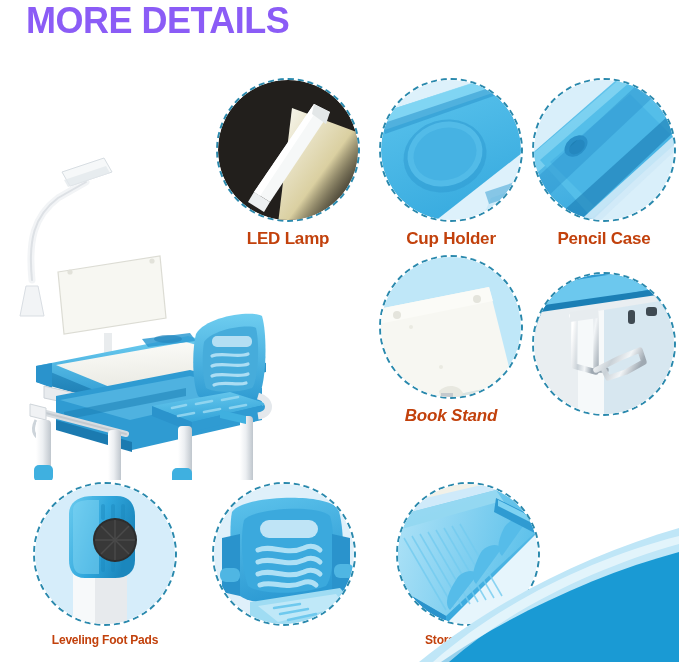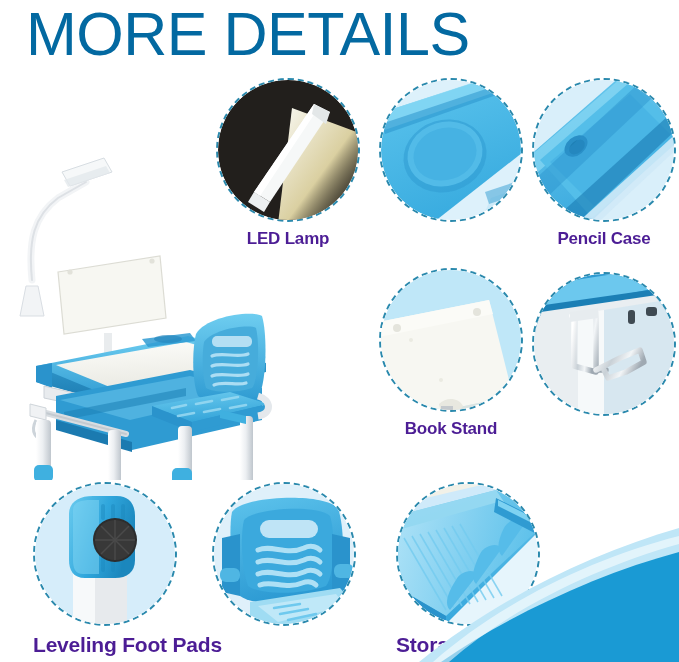--- a/index.html
+++ b/index.html
@@ -9,42 +9,42 @@
     background:#ffffff;
   }
   #stage{position:absolute;inset:0;overflow:hidden;}
 
   
   .swoosh-wrap{position:absolute;right:0;bottom:0;width:300px;height:140px;pointer-events:none;}
 
   
   .heading{
     position:absolute;left:26px;top:2px;
-    font-size:61px;font-weight:normal;letter-spacing:-0.5px;
-    color:#0369a1;line-height:1.05;white-space:nowrap;
+    font-size:36px;font-weight:bold;letter-spacing:-0.5px;
+    color:#8b5cf6;line-height:1.05;white-space:nowrap;
   }
 
   
   .product{position:absolute;left:0px;top:120px;width:285px;height:360px;}
 
   
   .feature{position:absolute;}
   .circle{
     position:relative;border-radius:50%;
     border:2px dashed #2a89ad;
     overflow:hidden;background:#ffffff;
     box-sizing:border-box;
   }
   .circle .inner{position:absolute;inset:0;border-radius:50%;overflow:hidden;}
   .cap{
     margin-top:7px;text-align:center;
-    font-size:17px;font-weight:bold;color:#4c1d95;
+    font-size:17px;font-weight:bold;color:#c2410c;
     white-space:nowrap;letter-spacing:-0.2px;
   }
-  .cap.sm{font-size:21px;}
+  .cap.sm{font-size:12px;}
 </style>
 </head>
 <body>
 
 <div id="stage">
 
   <div class="heading">MORE DETAILS</div>
 
   <div class="product">
     <svg viewBox="0 0 285 360" width="285" height="360" xmlns="http://www.w3.org/2000/svg" aria-hidden="true">
@@ -208,20 +208,21 @@
           <path d="M-10 36 L118 -6 L126 8 L-2 52 Z" fill="#8fdcf5" opacity=".75"></path>
           <path d="M0 44 L120 4 L124 12 L4 54 Z" fill="#2a93cc" opacity=".55"></path>
           <ellipse cx="64" cy="76" rx="42" ry="36" transform="rotate(-17 64 76)" fill="#2f9bd2" opacity=".55"></ellipse>
           <ellipse cx="64" cy="74" rx="38" ry="32" transform="rotate(-17 64 74)" fill="#52bbe8"></ellipse>
           <ellipse cx="64" cy="74" rx="32" ry="26" transform="rotate(-17 64 74)" fill="#46b2e3"></ellipse>
           <path d="M110 118 L150 104 L150 150 L96 150 Z" fill="#c9e9f8" opacity=".85"></path>
           <path d="M104 112 L146 98 L150 110 L108 124 Z" fill="#2f9bd2" opacity=".5"></path>
         </svg>
       </div>
     </div>
+    <div class="cap">Cup Holder</div>
   </div>
 
   <div class="feature" style="left:532px;top:78px;width:144px;">
     <div class="circle" style="width:144px;height:144px;">
       <div class="inner">
         <svg viewBox="0 0 144 144" width="144" height="144" xmlns="http://www.w3.org/2000/svg">
           <defs>
             <linearGradient id="pg" x1="0" y1="0" x2="0.3" y2="1">
               <stop offset="0" stop-color="#6fcdf0"></stop>
                 <stop offset="1" stop-color="#3aa9de"></stop>
@@ -236,21 +237,21 @@
           <ellipse cx="43" cy="67" rx="9" ry="6" transform="rotate(-40 43 67)" fill="#1f7fb4"></ellipse>
           <path d="M-4 104 L104 4 L118 18 L10 120 Z" fill="#2b93cc" opacity=".45"></path>
           <path d="M26 134 L134 36 L144 48 L38 148 Z" fill="#1a7cb2" opacity=".6"></path>
           <path d="M40 146 L144 52 L150 62 L52 154 Z" fill="#cfe9f7" opacity=".9"></path>
         </svg>
       </div>
     </div>
     <div class="cap">Pencil Case</div>
   </div>
 
-  <div class="feature" style="left:379px;top:268px;width:144px;">
+  <div class="feature" style="left:379px;top:255px;width:144px;font-style:italic;">
     <div class="circle" style="width:144px;height:144px;">
       <div class="inner">
         <svg viewBox="0 0 144 144" width="144" height="144" xmlns="http://www.w3.org/2000/svg">
           <rect width="144" height="144" fill="#bfe7f8"></rect>
           <path d="M-12 54 L108 30 L132 126 L16 150 Z" fill="#f7f7f2"></path>
           <path d="M-12 54 L108 30 L112 44 L-8 68 Z" fill="#fbfbf7"></path>
           <circle cx="16" cy="58" r="4" fill="#e4e4dc"></circle>
           <circle cx="96" cy="42" r="4" fill="#e4e4dc"></circle>
           <circle cx="30" cy="70" r="2" fill="#eaeae2"></circle>
           <circle cx="60" cy="110" r="2" fill="#eaeae2"></circle>

